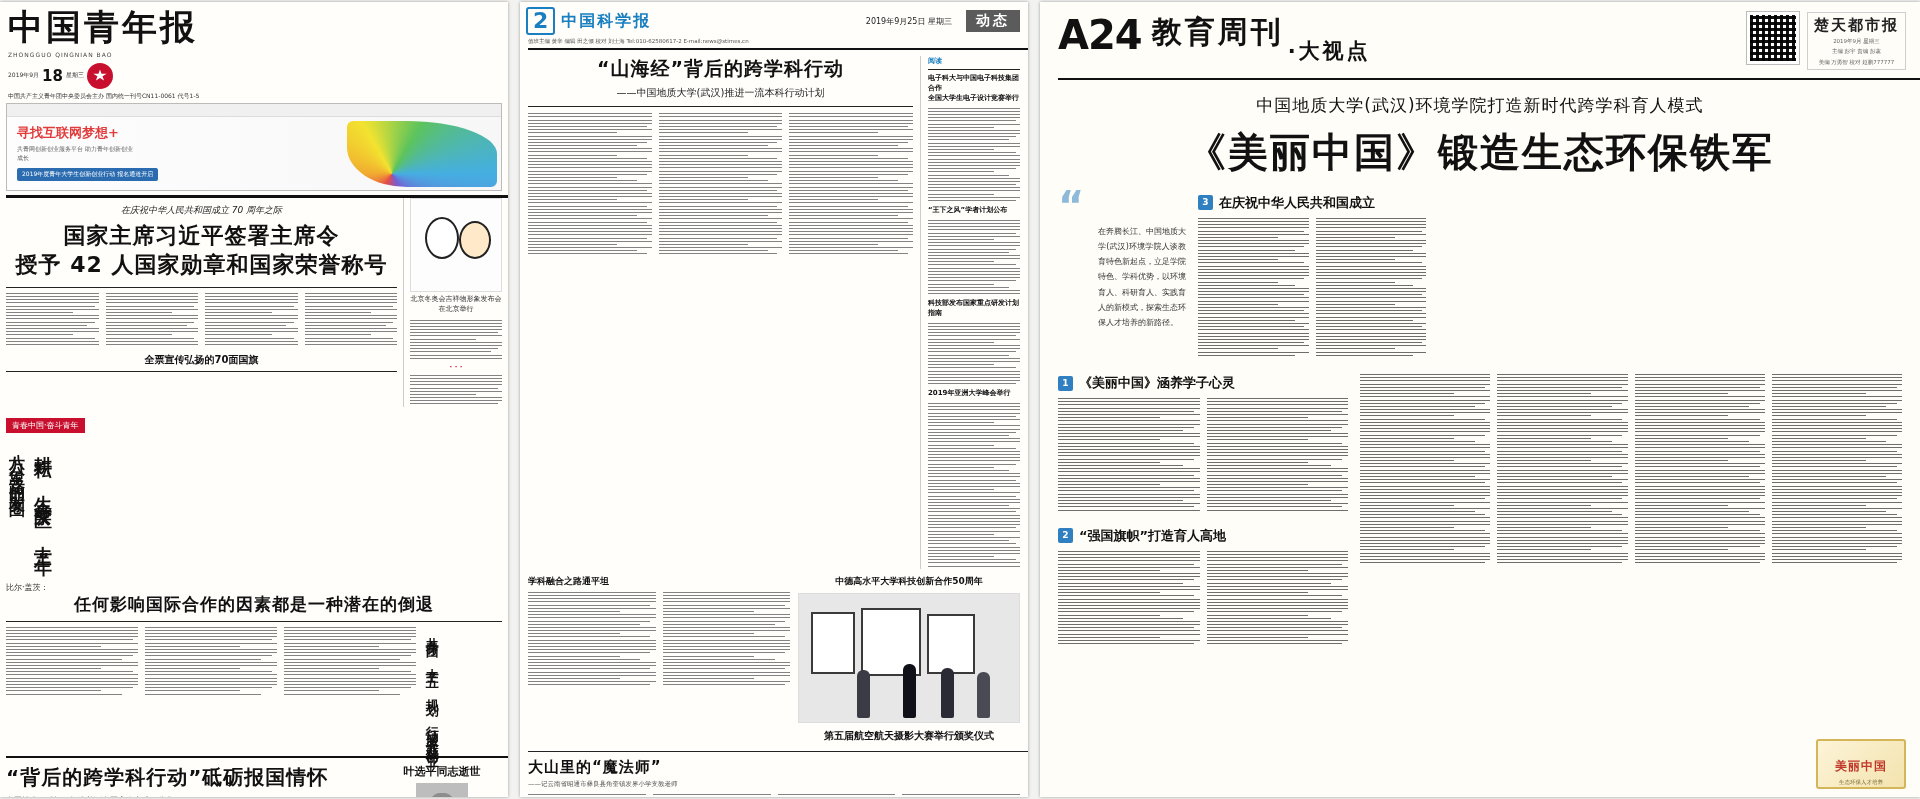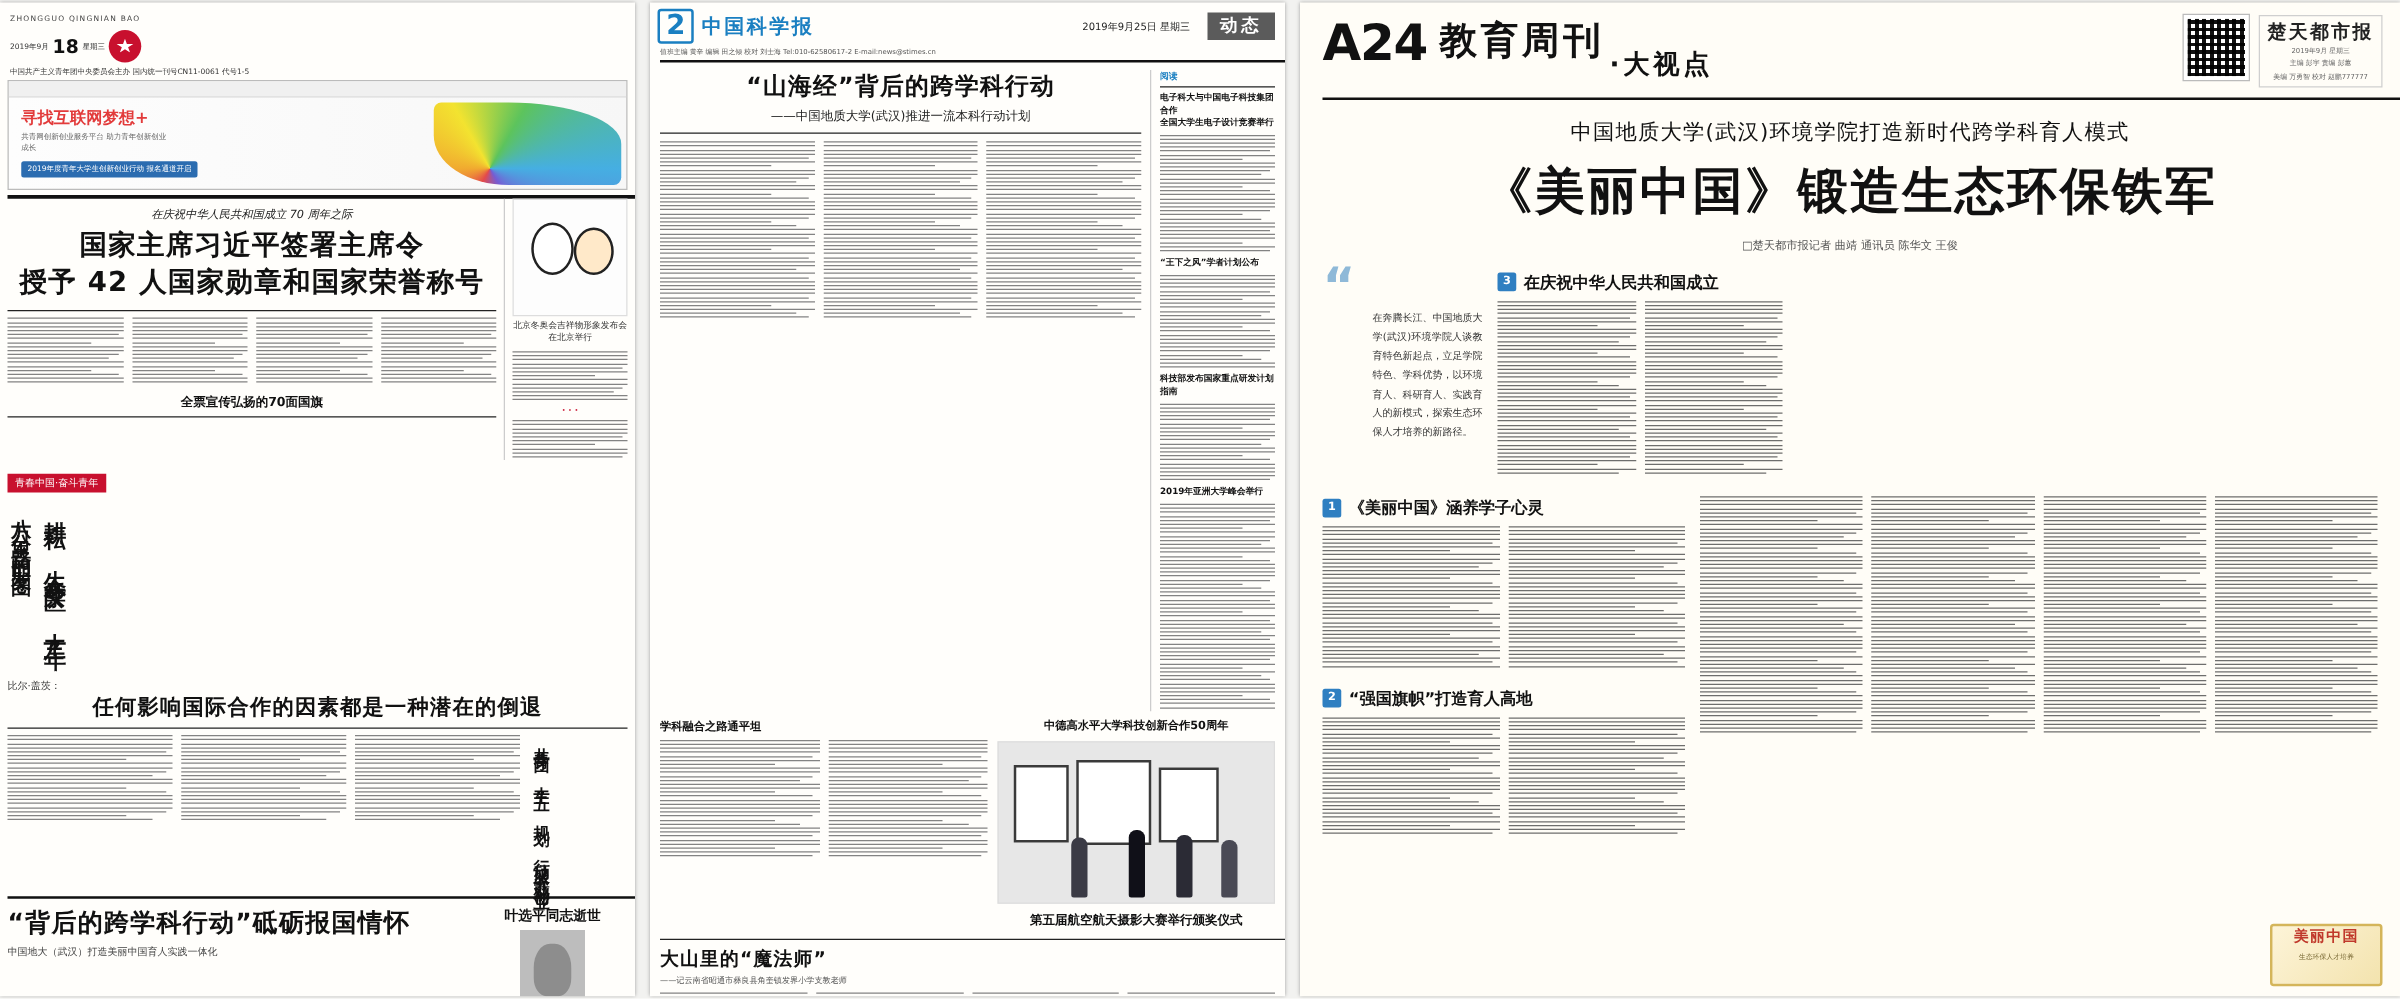--- a/index.html
+++ b/index.html
@@ -89,33 +89,34 @@
   .quoteglyph{font-size:40px;color:#8fb9d8;font-weight:bold;line-height:.6;}
   .p3-photo{background:linear-gradient(180deg,#b9c6a0 0%,#9aa97f 30%,#c9b083 62%,#b59a6d 100%);position:relative;overflow:hidden;border:1px solid #ccc;}
   .rock{position:absolute;background:#b8a178;border-radius:6px;}
   .person{position:absolute;width:9px;height:16px;border-radius:4px 4px 2px 2px;background:#e6e6e6;}
   .person.b{background:#2f3b52;}
   .person.r{background:#b8423a;}
   .hat{position:absolute;width:13px;height:5px;border-radius:50%;background:#e8d7a8;}
   .sub-h{display:flex;align-items:center;gap:6px;font-size:13px;font-weight:bold;color:#111;}
   .sub-h .mk{display:inline-block;width:15px;height:15px;background:#2f7fc1;color:#fff;font-size:9px;text-align:center;line-height:15px;border-radius:2px;}
   .stamp{position:absolute;right:14px;bottom:8px;width:86px;height:46px;border:2px solid #d4b55a;background:linear-gradient(135deg,#fdf4d8,#f3e3ae);border-radius:3px;}
-  .stamp .s1{font-size:12px;font-weight:bold;color:#c0392b;text-align:center;margin-top:0;letter-spacing:1px;}
+  .stamp .s1{font-size:12px;font-weight:bold;color:#c0392b;text-align:center;margin-top:17px;letter-spacing:1px;}
   .stamp .s2{font-size:5.5px;color:#7a6a35;text-align:center;margin-top:4px;}
   .caption-right{font-size:7px;color:#444;text-align:right;padding-right:4px;}
 </style>
 </head>
 <body>
 
 <div class="stage">
 
   <div class="page" id="p1">
 
     <div class="masthead">
       <div style="flex:0 0 230px;">
+        <div class="mh-title cn">中国青年报</div>
         <div class="mh-sub">ZHONGGUO QINGNIAN BAO</div>
         <div class="mh-date">
           <span class="sm">2019年9月</span>
           <span class="big">18</span>
           <span class="sm">星期三</span>
           <span class="redstar"></span>
         </div>
         <div class="mh-meta">中国共产主义青年团中央委员会主办  国内统一刊号CN11-0061  代号1-5</div>
       </div>
       <div style="flex:1;"></div>
@@ -790,21 +791,20 @@
           <div class="l2">2019年9月  星期三</div>
           <div class="l2">主编 彭宇  责编 彭蕙</div>
           <div class="l2">美编 万勇智  校对 赵鹏777777</div>
         </div>
       </div>
     </div>
     <div style="margin:8px 18px 0;" class="hr-med"></div>
 
     <div class="p3-sh">中国地质大学(武汉)环境学院打造新时代跨学科育人模式</div>
     <div class="p3-title">《美丽中国》锻造生态环保铁军</div>
-    <div class="p3-byline">□楚天都市报记者 曲靖 通讯员 陈华文 王俊</div>
 
     <div style="display:flex;gap:12px;margin:14px 18px 0;">
 
       <div style="width:128px;">
         <div class="quoteglyph">“</div>
         <div style="font-size:8px;line-height:1.9;color:#333;margin-top:6px;text-align:justify;margin-left:40px;">在奔腾长江、中国地质大学(武汉)环境学院人谈教育特色新起点，立足学院特色、学科优势，以环境育人、科研育人、实践育人的新模式，探索生态环保人才培养的新路径。</div>
       </div>
 
 
       <div style="width:228px;">

